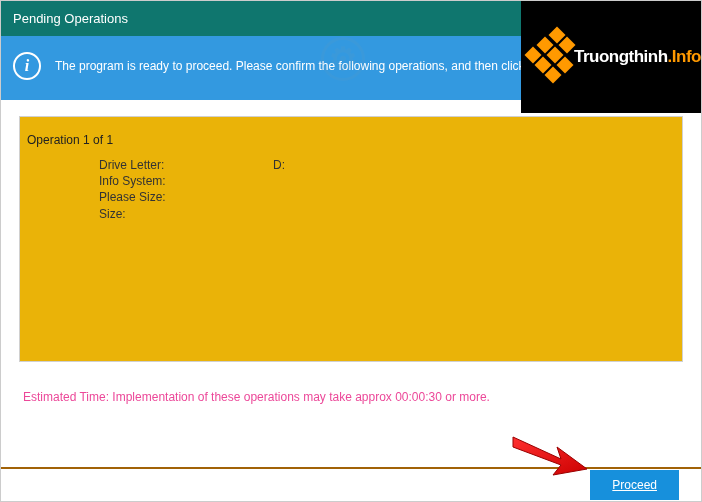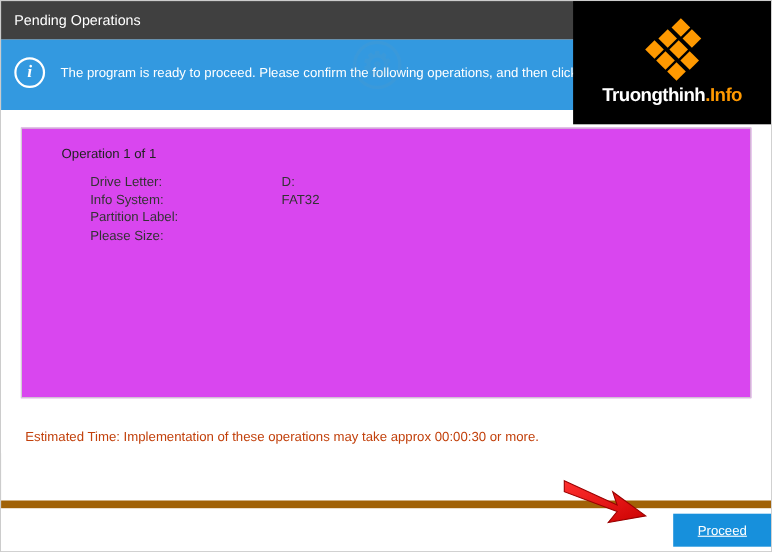--- a/index.html
+++ b/index.html
@@ -6,21 +6,21 @@
     body {
       width: 702px;
       height: 502px;
       font-family: Arial, sans-serif;
       font-size: 12px;
       background: #ffffff;
       position: relative;
       border: 1px solid #ccc;
     }
     .header-bar {
-      background: #404040;
+      background: #0f766e;
       color: #ffffff;
       padding: 10px 12px;
       font-size: 13px;
     }
     .info-banner {
       background: #3399e0;
       color: #ffffff;
       padding: 16px 12px 20px 12px;
       display: flex;
       align-items: center;
@@ -41,23 +41,23 @@
       flex-shrink: 0;
     }
     .info-text {
       font-size: 12px;
     }
     .content-area {
       padding: 16px 18px 8px 18px;
       background: #ffffff;
     }
     .operation-panel {
-      background: #d946ef;
+      background: #eab308;
       border: 1px solid #d0d0d0;
-      padding: 16px 36px;
+      padding: 16px 7px;
       height: 246px;
     }
     .operation-count {
       font-size: 12px;
       margin-bottom: 10px;
       color: #222;
     }
     .operation-title {
       font-weight: bold;
       font-size: 12px;
@@ -65,64 +65,66 @@
       margin-bottom: 1px;
     }
     .operation-details {
       padding-left: 26px;
     }
     .detail-row {
       display: flex;
       line-height: 1.35;
       font-size: 12px;
       color: #333;
+      margin-left: 46px;
     }
     .detail-label {
       width: 174px;
     }
     .detail-value {
       flex: 1;
     }
     .estimated-time {
       font-size: 12px;
-      color: #c2410c;
+      color: #ec4899;
       margin: 28px 0 0 0;
       padding: 0 4px;
     }
     .footer-bar {
       position: absolute;
       bottom: 0;
       left: 0;
       right: 0;
-      height: 46px;
-      border-top: 7px solid #a16207;
+      height: 34px;
+      border-top: 2px solid #a16207;
       display: flex;
       justify-content: flex-end;
       align-items: center;
+      padding-right: 22px;
       background: #ffffff;
     }
     .proceed-btn {
       background: #1790dc;
       color: #ffffff;
       border: none;
       padding: 8px 22px;
       font-size: 12px;
       text-decoration: underline;
       cursor: pointer;
     }
     .watermark-overlay {
       position: absolute;
       top: 0;
       right: 0;
       width: 180px;
       height: 112px;
       background: #000000;
       color: #ffffff;
       display: flex;
-      flex-direction: column;
+      flex-direction: row;
       align-items: center;
       justify-content: center;
       z-index: 100;
     }
     .logo-dots {
       width: 56px;
       height: 56px;
       position: relative;
       margin-bottom: 4px;
     }
@@ -192,29 +194,28 @@
 <div class="content-area">
   <div class="operation-panel">
     <div class="operation-count">Operation 1 of 1</div>
     <div class="operation-details">
       <div class="detail-row">
         <div class="detail-label">Drive Letter:</div>
         <div class="detail-value">D:</div>
       </div>
       <div class="detail-row">
         <div class="detail-label">Info System:</div>
-        <div class="detail-value">FAT32</div>
-      </div>
-      <div class="detail-row">
-        <div class="detail-label">Partition Label:</div>
+      </div>
+      <div class="detail-row">
       </div>
       <div class="detail-row">
         <div class="detail-label">Please Size:</div>
       </div>
       <div class="detail-row">
+        <div class="detail-label">Size:</div>
       </div>
     </div>
   </div>
   <div class="estimated-time">Estimated Time: Implementation of these operations may take approx 00:00:30 or more.</div>
 </div>
 
 <svg class="red-arrow" width="78" height="46" viewBox="0 0 78 46">
   <defs>
     <linearGradient id="redgrad" x1="0%" y1="0%" x2="100%" y2="100%">
       <stop offset="0%" stop-color="#ff3030"></stop>

